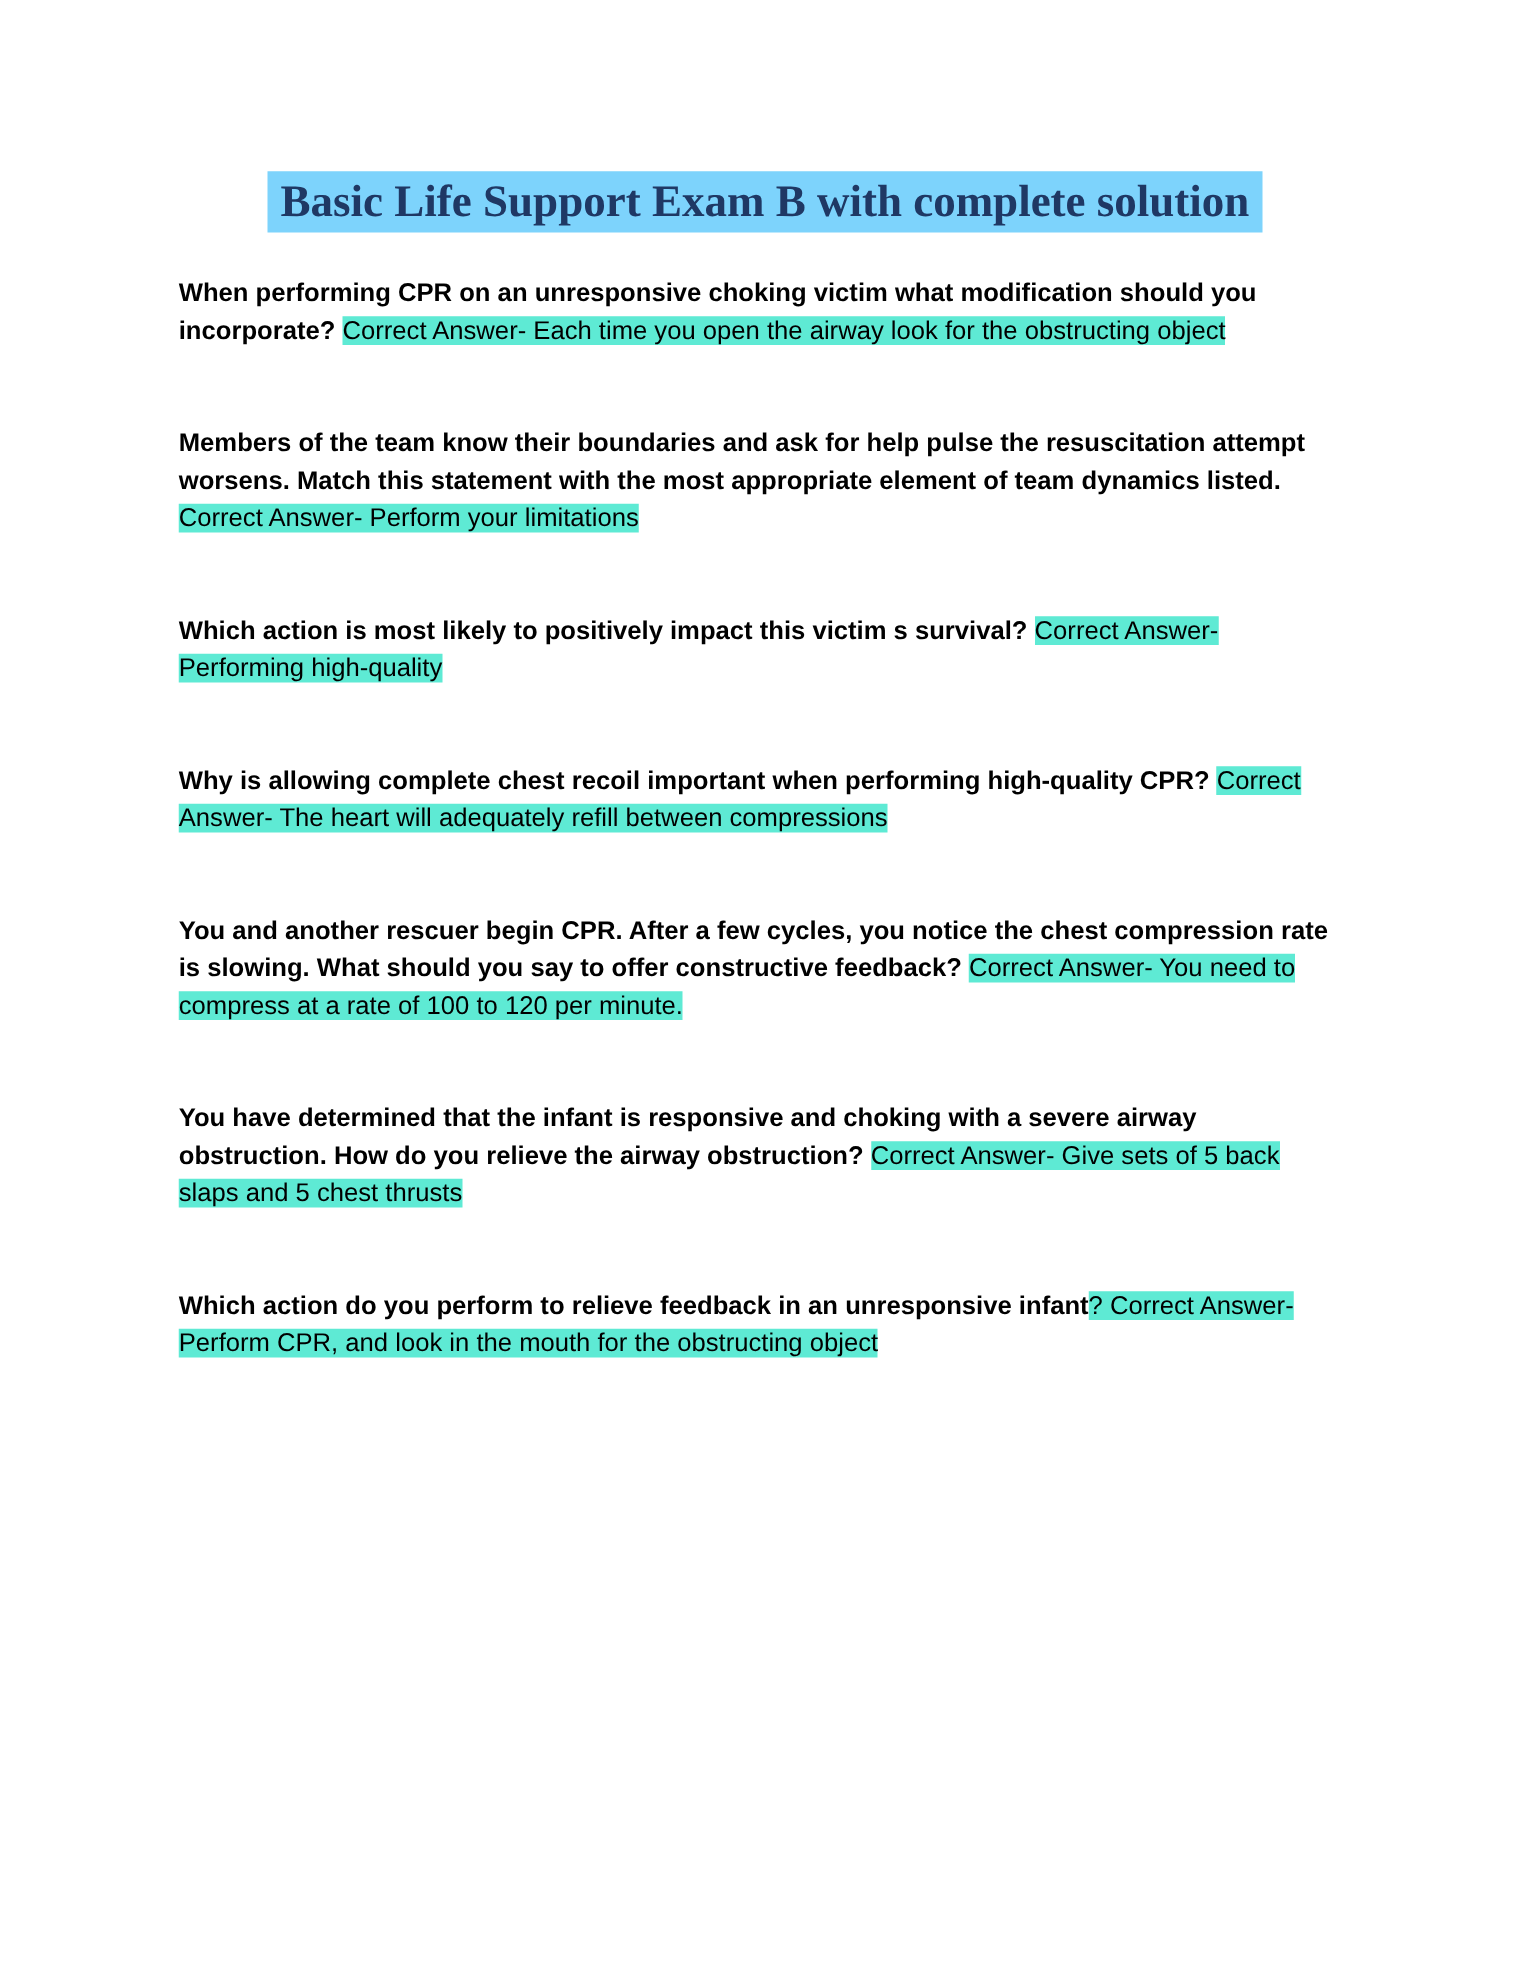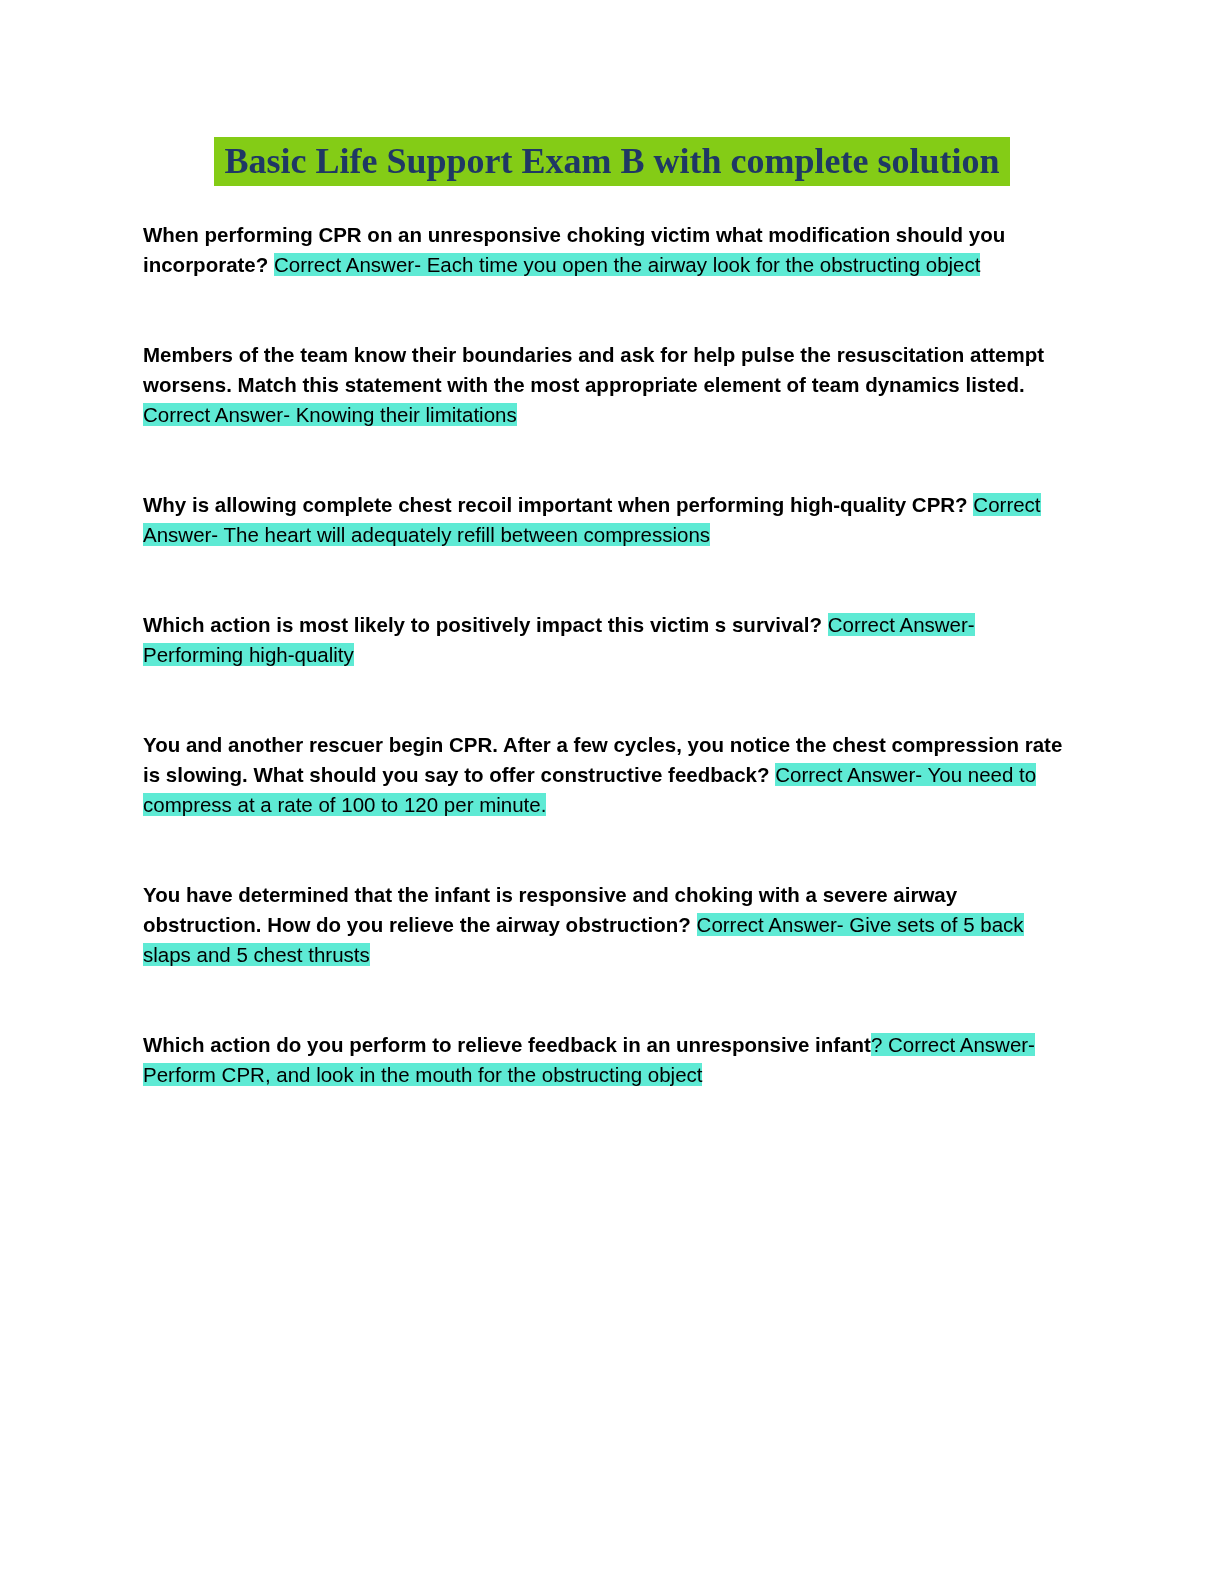--- a/index.html
+++ b/index.html
@@ -18,21 +18,21 @@
   }
   .title-row {
     position: absolute;
     top: 137px;
     left: 0;
     width: 100%;
     text-align: center;
   }
   .title-hl {
     display: inline-block;
-    background: #84cc16;
+    background: #7dd3fc;
     color: #1f3864;
     font-family: "Liberation Serif", serif;
     font-weight: bold;
     font-size: 36px;
     line-height: 49px;
     padding: 0 10px;
     white-space: nowrap;
   }
   .content {
     position: absolute;
@@ -59,26 +59,26 @@
 <div class="page">
 
   <div class="title-row">
     <span class="title-hl">Basic Life Support Exam B with complete solution</span>
   </div>
 
   <div class="content">
 
     <p class="qa"><span class="q">When performing CPR on an unresponsive choking victim what modification should you incorporate?</span><span> </span><span class="hl">Correct Answer- Each time you open the airway look for the obstructing object</span></p>
 
-    <p class="qa"><span class="q">Members of the team know their boundaries and ask for help pulse the resuscitation attempt worsens. Match this statement with the most appropriate element of team dynamics listed.</span><span> </span><span class="hl">Correct Answer- Knowing their limitations</span></p>
+    <p class="qa"><span class="q">Members of the team know their boundaries and ask for help pulse the resuscitation attempt worsens. Match this statement with the most appropriate element of team dynamics listed.</span><span> </span><span class="hl">Correct Answer- Perform your limitations</span></p>
 
 
+    <p class="qa"><span class="q">Which action is most likely to positively impact this victim s survival?</span><span> </span><span class="hl">Correct Answer- Performing high-quality</span></p>
+
     <p class="qa"><span class="q">Why is allowing complete chest recoil important when performing high-quality CPR?</span><span> </span><span class="hl">Correct Answer- The heart will adequately refill between compressions</span></p>
-
-    <p class="qa"><span class="q">Which action is most likely to positively impact this victim s survival?</span><span> </span><span class="hl">Correct Answer- Performing high-quality</span></p>
 
     <p class="qa"><span class="q">You and another rescuer begin CPR. After a few cycles, you notice the chest compression rate is slowing. What should you say to offer constructive feedback?</span><span> </span><span class="hl">Correct Answer- You need to compress at a rate of 100 to 120 per minute.</span></p>
 
 
     <p class="qa"><span class="q">You have determined that the infant is responsive and choking with a severe airway obstruction. How do you relieve the airway obstruction?</span><span> </span><span class="hl">Correct Answer- Give sets of 5 back slaps and 5 chest thrusts</span></p>
 
     <p class="qa"><span class="q">Which action do you perform to relieve feedback in an unresponsive infant</span><span></span><span class="hl">? Correct Answer- Perform CPR, and look in the mouth for the obstructing object</span></p>
 
   </div>
 

